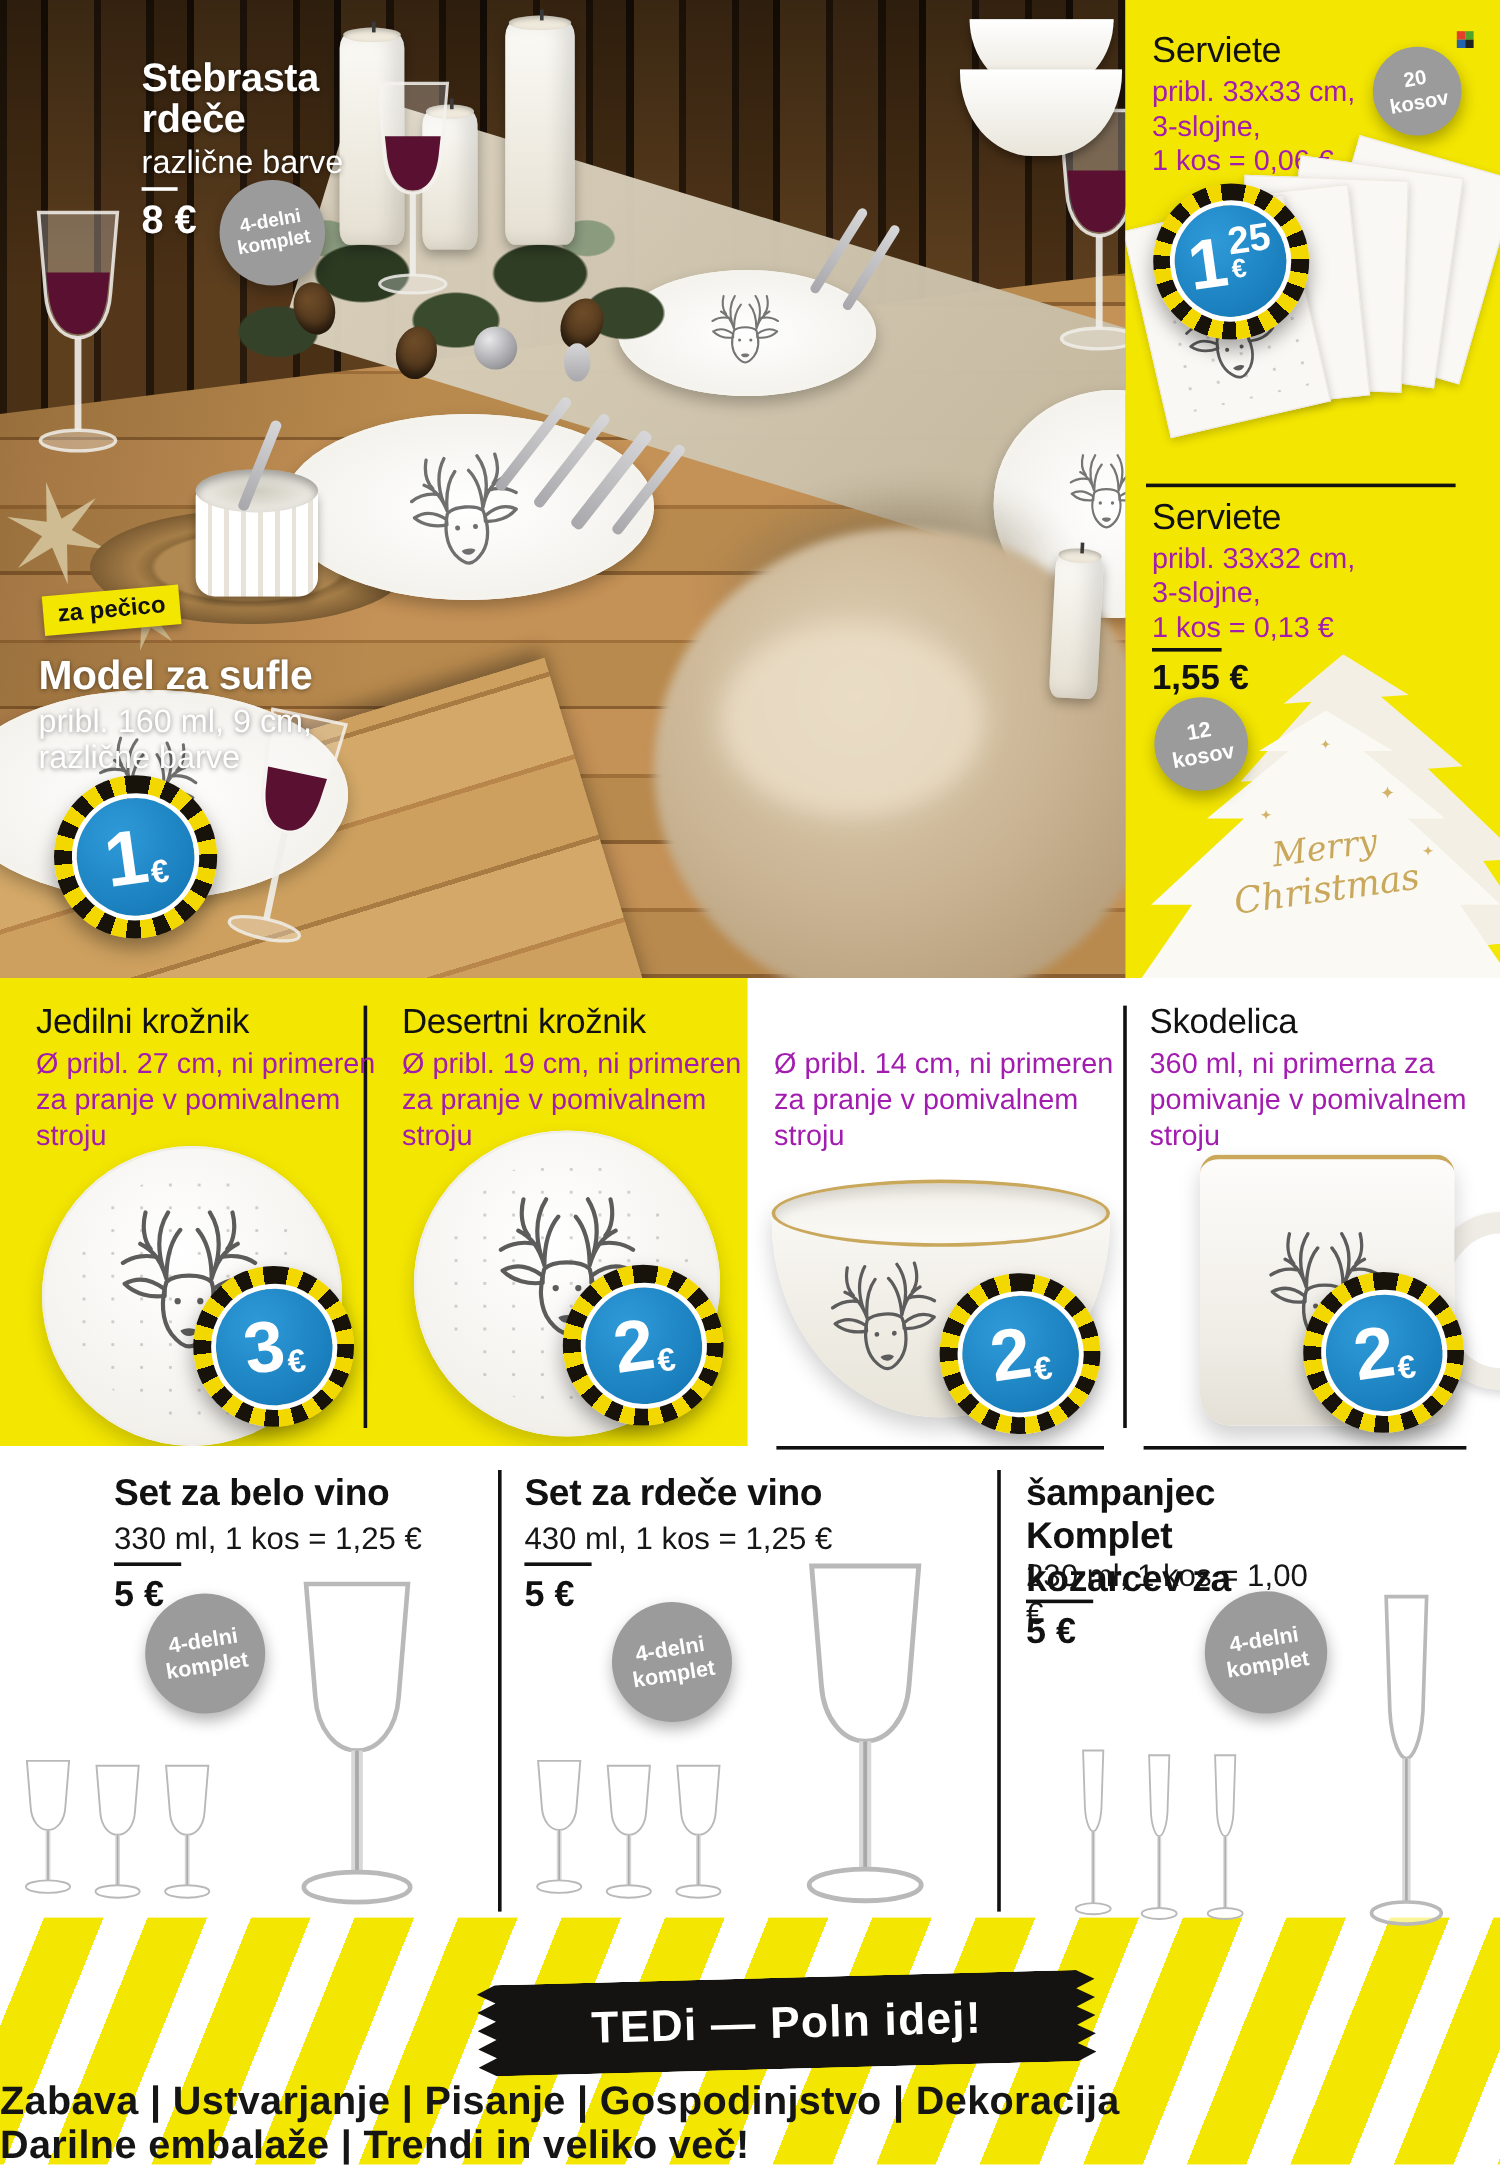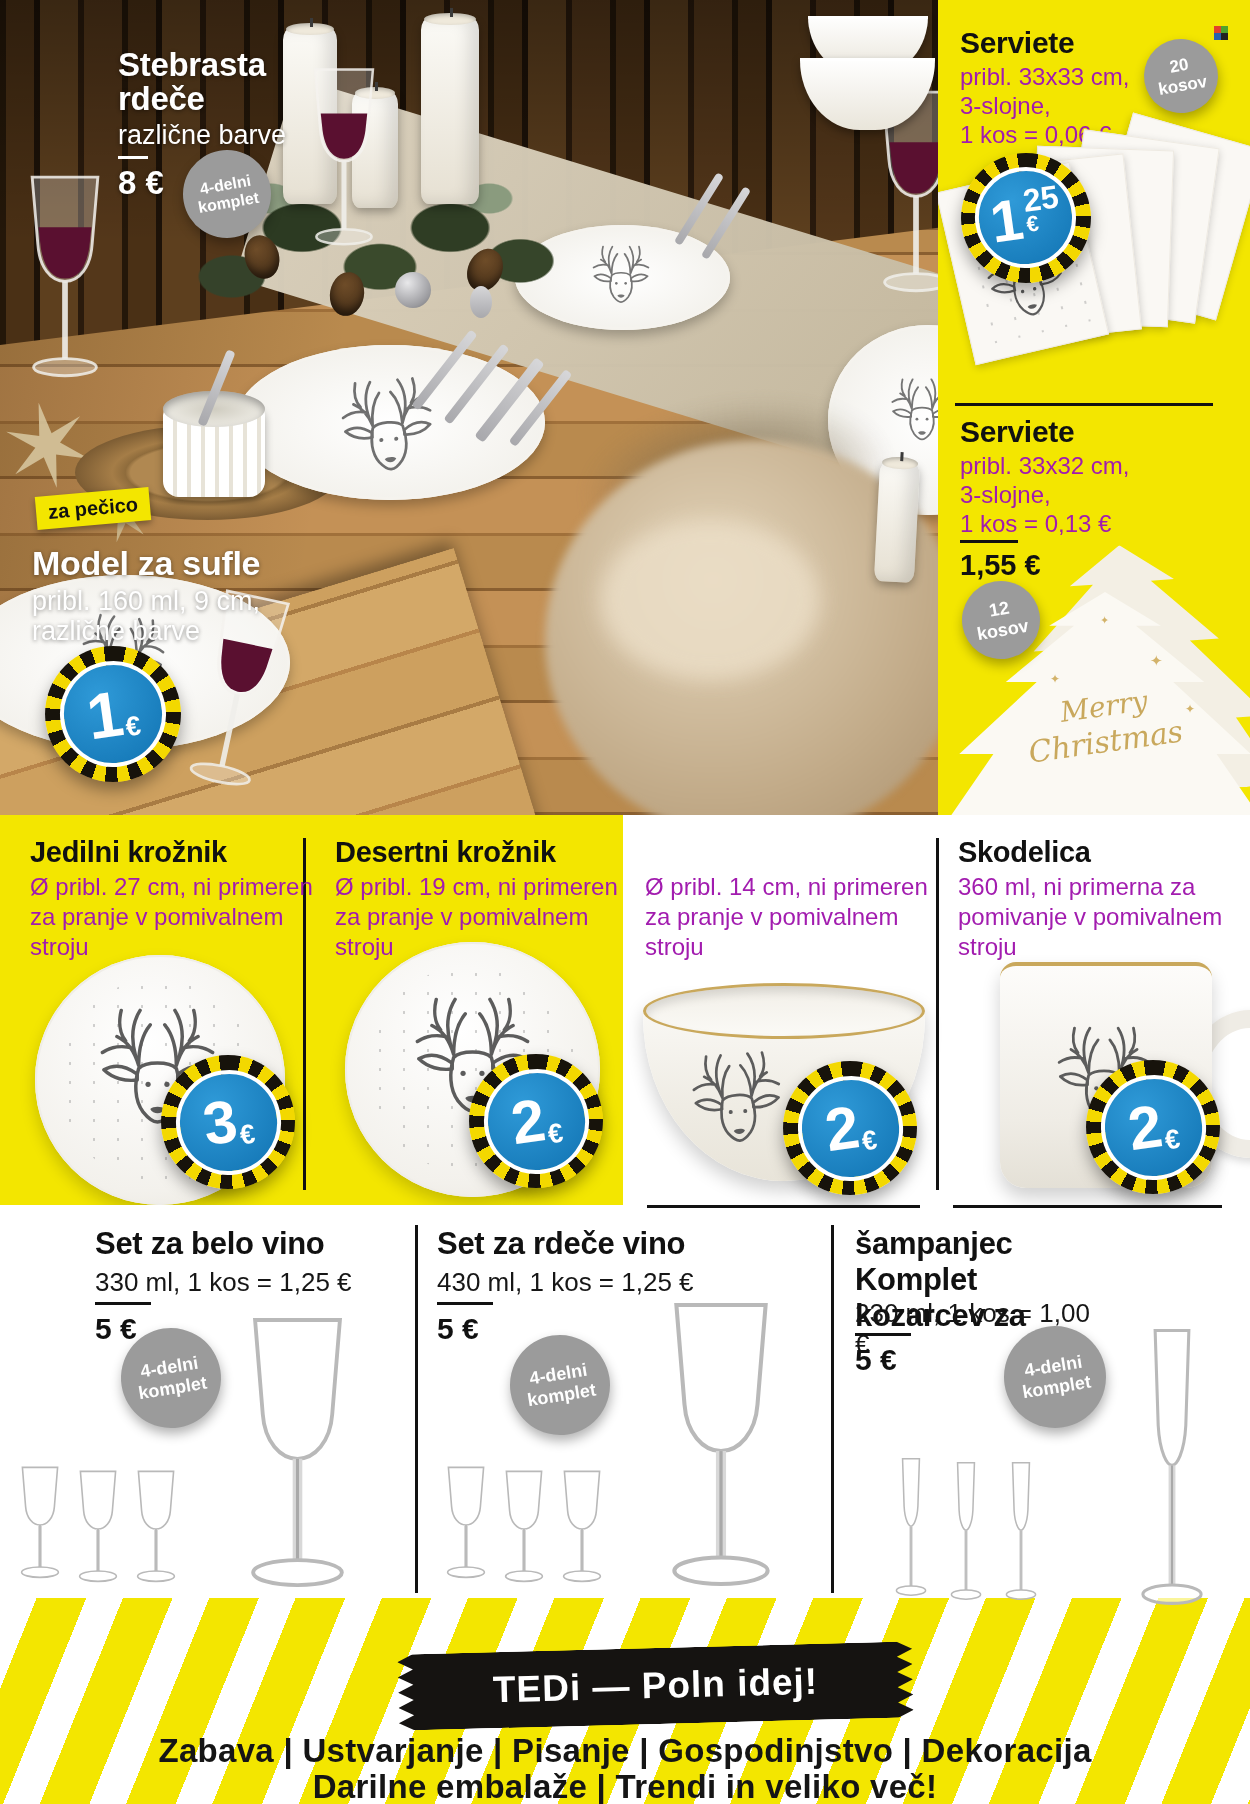--- a/index.html
+++ b/index.html
@@ -61,21 +61,21 @@
   .fur3{position:absolute;left:600px;top:520px;width:220px;height:160px;border-radius:50%;
     background:#ecdfc8;filter:blur(10px);opacity:.8;}
   .bowl-tr{position:absolute;background:linear-gradient(#ffffff,#e9e5da);border-radius:0 0 60px 60px/0 0 70px 70px;
     box-shadow:0 4px 8px rgba(0,0,0,.35),inset 0 3px 0 #fff;}
   
   .h-title{font-weight:bold;color:#fff;font-size:33px;line-height:34px;letter-spacing:-.3px;text-shadow:0 1px 4px rgba(0,0,0,.45);}
   .h-sub{color:#fff;font-size:27px;text-shadow:0 1px 4px rgba(0,0,0,.45);}
   .h-price{font-weight:bold;color:#fff;font-size:33px;text-shadow:0 1px 4px rgba(0,0,0,.45);}
   .rule{position:absolute;height:3px;background:#111;}
   .rule-w{position:absolute;height:3px;background:#fff;}
-  .p-title{font-weight:bold;font-size:29px;letter-spacing:-.3px;color:#111;}
+  .p-title{font-weight:normal;font-size:29px;letter-spacing:-.3px;color:#111;}
   .p-spec{font-size:24px;line-height:30px;color:#a21caf;}
   .b-title{font-weight:bold;font-size:31px;letter-spacing:-.3px;color:#111;}
   .b-spec{font-size:26px;color:#161616;}
   .b-price{font-weight:bold;font-size:30px;color:#111;}
   
   .pbadge{position:absolute;border-radius:50%;display:flex;align-items:center;justify-content:center;
     background:repeating-conic-gradient(#17130b 0deg 11deg,#F3D800 11deg 22deg);box-shadow:0 8px 16px rgba(0,0,0,.35);}
   .pbadge-in{width:78%;height:78%;border-radius:50%;border:4px solid #fff;box-sizing:border-box;
     background:radial-gradient(circle at 38% 30%,#2f9ad8,#1173b2);display:flex;align-items:center;justify-content:center;
     color:#fff;font-weight:bold;transform:rotate(-8deg);}
@@ -104,21 +104,21 @@
   .mug-handle{position:absolute;border:18px solid #efece5;border-radius:50%;box-shadow:0 4px 8px rgba(0,0,0,.15);}
   .napkin{position:absolute;width:135px;height:175px;background:#faf8f4;border:1px solid #eeeae2;
     box-shadow:0 3px 8px rgba(0,0,0,.2);}
   .tree{position:absolute;clip-path:polygon(50% 0,68% 15%,60% 15%,82% 40%,72% 40%,97% 72%,86% 72%,100% 100%,0 100%,14% 72%,3% 72%,28% 40%,18% 40%,40% 15%,32% 15%);}
   .script{font-family:"DejaVu Serif",serif;font-style:italic;color:#c9a85c;}
   .gold-star{position:absolute;color:#d3b36a;}
   
   .tedi-banner{position:absolute;left:398px;top:50px;width:515px;height:76px;background:#151311;transform:rotate(-1.5deg);
     display:flex;align-items:center;justify-content:center;color:#fff;font-weight:bold;font-size:37px;letter-spacing:1px;
     clip-path:polygon(3% 0,97% 0,100% 10%,97% 20%,100% 30%,97% 40%,100% 50%,97% 60%,100% 70%,97% 80%,100% 90%,97% 100%,3% 100%,0 90%,3% 80%,0 70%,3% 60%,0 50%,3% 40%,0 30%,3% 20%,0 10%);}
-  .cats{position:absolute;left:0;width:1250px;text-align:center;font-weight:bold;font-size:33px;color:#151515;letter-spacing:.3px;}
+  .cats{position:absolute;left:0;width:1250px;text-align:left;font-weight:bold;font-size:33px;color:#151515;letter-spacing:.3px;}
   .vdiv{position:absolute;width:3px;background:#111;}
 </style>
 </head>
 <body>
 
 <svg width="0" height="0" style="position:absolute">
   <defs>
     <g id="deer" fill="none" stroke="currentColor" stroke-width="2.4" stroke-linecap="round" stroke-linejoin="round">
       <path d="M37,50 C34,40 30,34 22,30 M28,33 C24,28 23,20 25,12 M33,38 C26,36 18,37 12,41 M35,44 C31,30 33,20 38,12 M37,50 C37,38 40,28 45,22"></path>
       <path d="M63,50 C66,40 70,34 78,30 M72,33 C76,28 77,20 75,12 M67,38 C74,36 82,37 88,41 M65,44 C69,30 67,20 62,12 M63,50 C63,38 60,28 55,22"></path>

